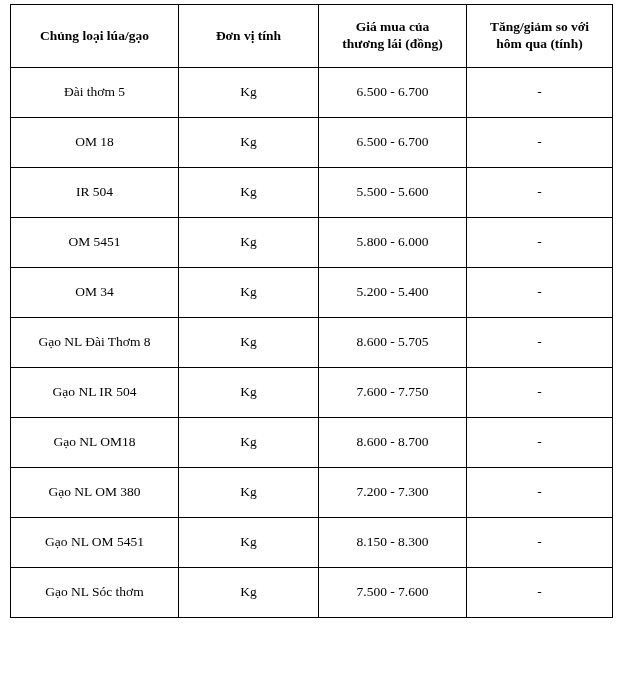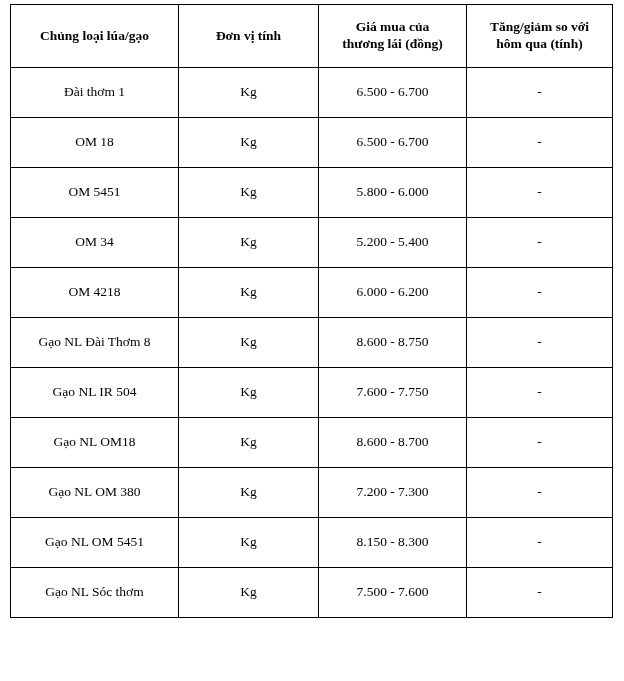--- a/index.html
+++ b/index.html
@@ -75,53 +75,53 @@
           <span class="hdr-line">thương lái (đồng)</span>
         </th>
         <th>
           <span class="hdr-line">Tăng/giảm so với</span>
           <span class="hdr-line">hôm qua (tính)</span>
         </th>
       </tr>
     </thead>
     <tbody>
       <tr>
-        <td>Đài thơm 1</td>
+        <td>Đài thơm 5</td>
         <td>Kg</td>
         <td>6.500 - 6.700</td>
         <td class="dash">-</td>
       </tr>
       <tr>
         <td>OM 18</td>
         <td>Kg</td>
         <td>6.500 - 6.700</td>
+        <td class="dash">-</td>
+      </tr>
+      <tr>
+        <td>IR 504</td>
+        <td>Kg</td>
+        <td>5.500 - 5.600</td>
         <td class="dash">-</td>
       </tr>
       <tr>
         <td>OM 5451</td>
         <td>Kg</td>
         <td>5.800 - 6.000</td>
         <td class="dash">-</td>
       </tr>
       <tr>
         <td>OM 34</td>
         <td>Kg</td>
         <td>5.200 - 5.400</td>
         <td class="dash">-</td>
       </tr>
       <tr>
-        <td>OM 4218</td>
-        <td>Kg</td>
-        <td>6.000 - 6.200</td>
-        <td class="dash">-</td>
-      </tr>
-      <tr>
         <td>Gạo NL Đài Thơm 8</td>
         <td>Kg</td>
-        <td>8.600 - 8.750</td>
+        <td>8.600 - 5.705</td>
         <td class="dash">-</td>
       </tr>
       <tr>
         <td>Gạo NL IR 504</td>
         <td>Kg</td>
         <td>7.600 - 7.750</td>
         <td class="dash">-</td>
       </tr>
       <tr>
         <td>Gạo NL OM18</td>

